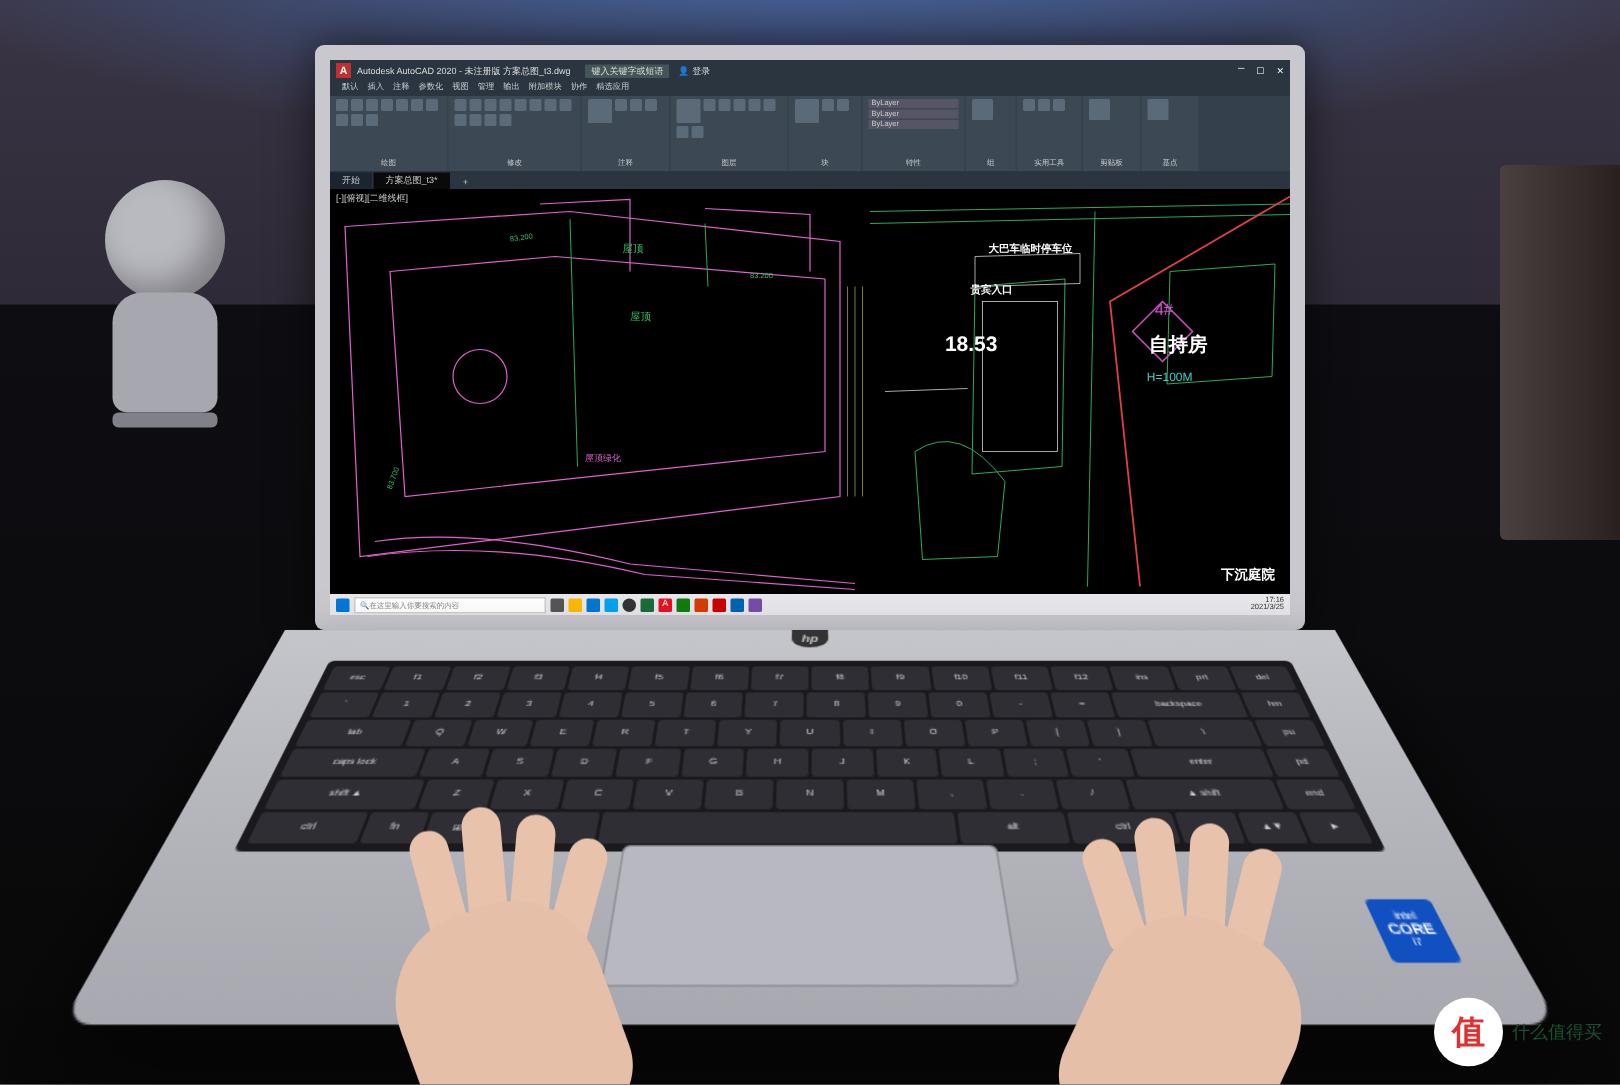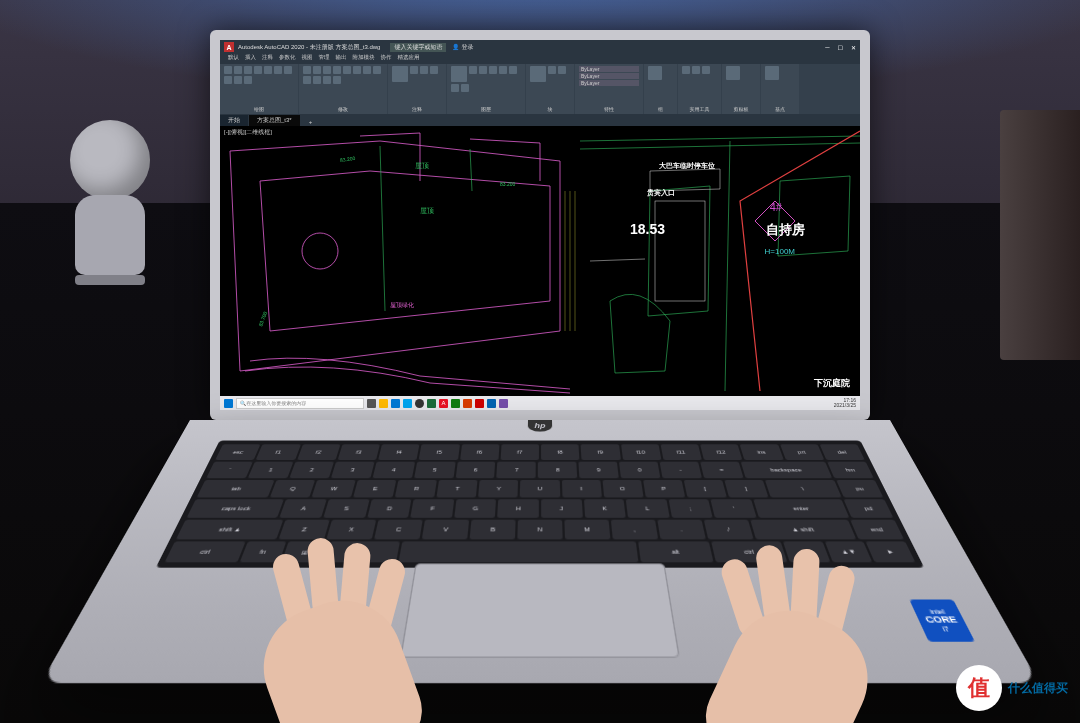--- a/index.html
+++ b/index.html
@@ -129,21 +129,21 @@
   
   .hand { position:absolute; width:180px; height:200px; pointer-events:none;}
   .hand.left { left: 270px; bottom:-40px;}
   .hand.right { right: 200px; bottom:-50px;}
   .palm { width:140px; height:160px; background:#e6bfa8; border-radius:60px 60px 40px 40px; position:absolute; bottom:0;}
   .hand.left .palm{ transform:rotate(-20deg);}
   .hand.right .palm{ transform:rotate(25deg); left:20px;}
   .finger { position:absolute; width:26px; height:80px; background:#e8c2ab; border-radius:14px;}
   .wm-wrap{position:absolute; right:12px; bottom:12px; display:flex; align-items:center; gap:6px;}
   .wm-badge{width:46px;height:46px;border-radius:50%;background:#fff;color:#e03030;display:flex;align-items:center;justify-content:center;font-size:22px;font-weight:bold;}
-  .wm-txt{color:#0369a1;font-size:12px;font-weight:700;}
+  .wm-txt{color:#14532d;font-size:12px;font-weight:400;}
   
   .taskbar{position:absolute;bottom:0;left:0;right:0;height:14px;background:#e8e8ec;display:flex;align-items:center;padding:0 4px;gap:3px;}
   .taskbar .ico{width:9px;height:9px;border-radius:1px;}
   .search-box{width:120px;height:9px;background:#fff;border:1px solid #ccc;font-size:5px;color:#888;padding:0 3px;display:flex;align-items:center;}
 </style>
 </head>
 <body>
 
 <div class="ambient"></div>
 <div class="desk"></div>

